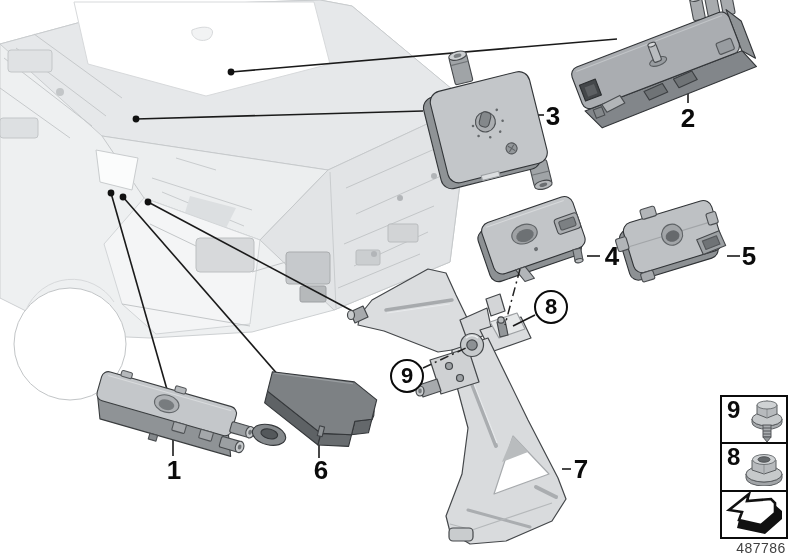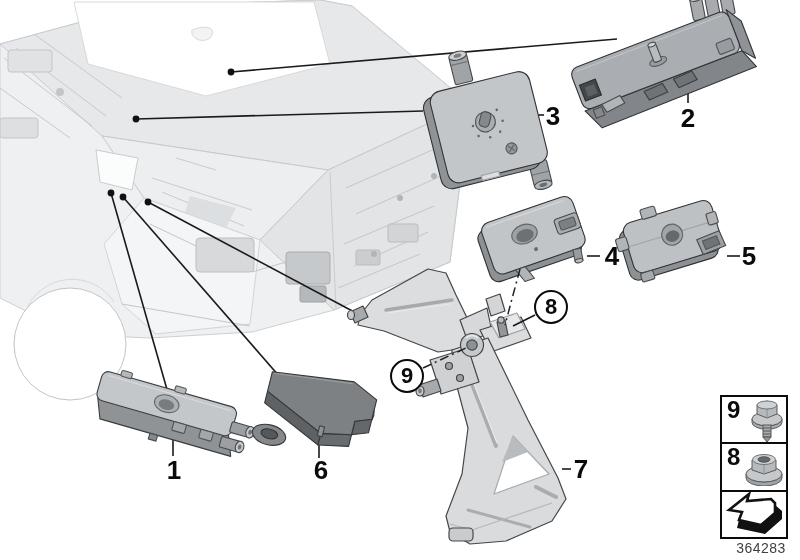--- a/index.html
+++ b/index.html
@@ -312,15 +312,15 @@
       </svg>
     </div>
     <div class="legend-cell">
       <svg class="legend-icon icon-arrow" width="58" height="46" viewBox="0 0 58 46">
         <path d="M50,14 L57,20 L57,28 L40,43 L12,37 L14,29 L36,34 L50,22 Z" fill="#111"></path>
         <path d="M4,19 L24,3 L22,10 L46,8 L50,12 L50,22 L36,34 L14,29 L17,21 Z" fill="#ffffff" stroke="#111" stroke-width="2.6" stroke-linejoin="miter"></path>
       </svg>
     </div>
   </div>
 
-  <div class="doc-number">364283</div>
+  <div class="doc-number">487786</div>
 
 </div>
 
 </body></html>

